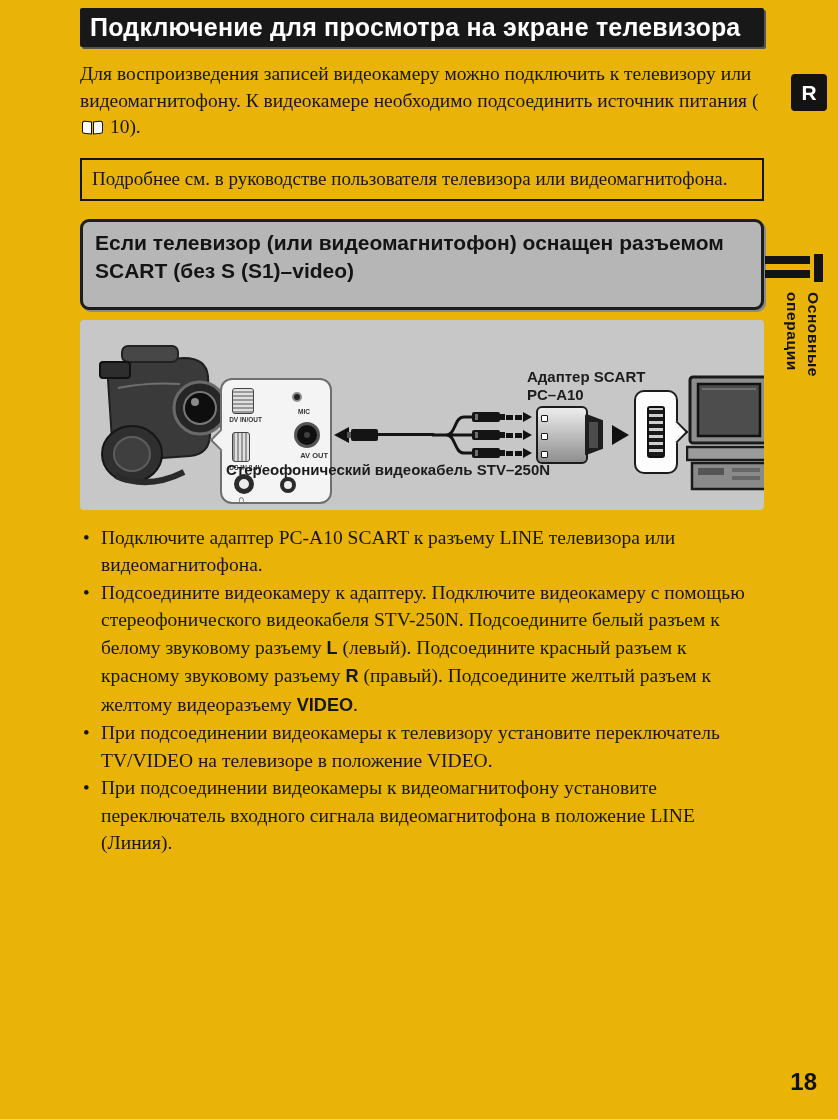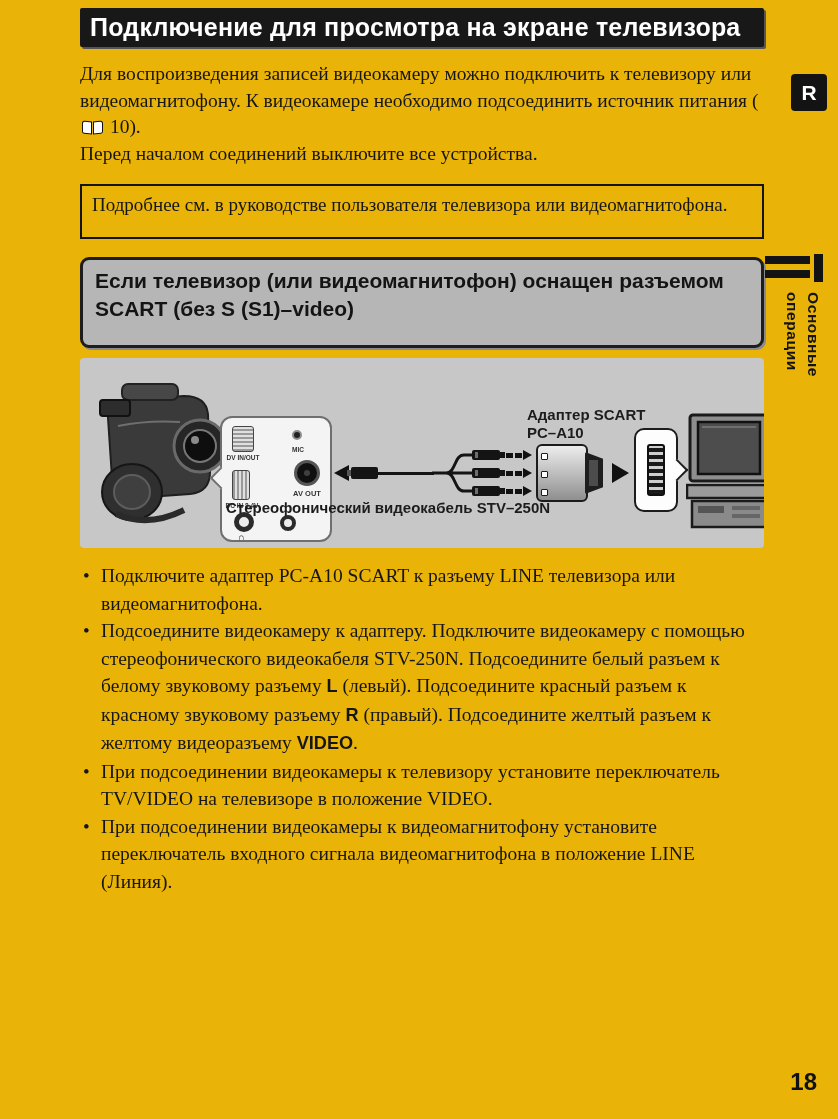--- a/index.html
+++ b/index.html
@@ -24,21 +24,21 @@
   .intro p { margin:0; }
   .book-icon { display:inline-block; width:21px; height:13px; position:relative; vertical-align:-1px; margin:0 2px; }
   .book-icon::before, .book-icon::after {
     content:""; position:absolute; top:0; width:8px; height:11px; border:1.7px solid #111; background:#fff;
   }
   .book-icon::before { left:0; border-radius:3px 0 0 2px; transform:skewY(7deg); }
   .book-icon::after  { right:0; border-radius:0 3px 2px 0; transform:skewY(-7deg); }
 
   
   .note-box {
-    margin-top:17px; border:2px solid #141414; padding:7px 10px 20px;
+    margin-top:17px; border:2px solid #141414; padding:7px 10px 8px;
     font-size:19px; line-height:24px;
   }
 
   
   .section-box {
     margin-top:18px; background:#b6b6b6; border:3px solid #1d1d1d; border-radius:9px;
     padding:7px 12px 22px; font-family:"Liberation Sans", sans-serif;
     font-weight:700; font-size:21px; line-height:28px; color:#141414;
     box-shadow:2px 2px 0 #8a8a8a;
   }
@@ -62,21 +62,21 @@
     position:absolute; left:140px; top:58px; width:112px; height:126px;
     background:#f4f4f4; border:2px solid #6f6f6f; border-radius:12px;
   }
   .jack-panel::before {
     content:""; position:absolute; left:-9px; top:52px; width:14px; height:14px;
     background:#f4f4f4; border-left:2px solid #6f6f6f; border-bottom:2px solid #6f6f6f;
     transform:rotate(45deg);
   }
   .jack-panel .tiny {
     position:absolute; font-family:"Liberation Sans", sans-serif;
-    font-size:6.5px; font-weight:700; color:#333; text-align:center; white-space:nowrap;
+    font-size:6.5px; font-weight:700; color:#333; text-align:right; white-space:nowrap;
   }
   .dv-port {
     position:absolute; left:10px; top:8px; width:22px; height:26px; border:1px solid #444;
     background:repeating-linear-gradient(0deg,#9a9a9a 0 2px,#e0e0e0 2px 4px);
     border-radius:3px;
   }
   .mic-jack {
     position:absolute; left:70px; top:12px; width:10px; height:10px; border-radius:50%;
     background:#222; border:2px solid #8d8d8d;
   }
@@ -188,21 +188,20 @@
 </head>
 <body>
 
 <div class="page">
   <div class="main">
 
     <div class="title-bar">Подключение для просмотра на экране телевизора</div>
 
     <div class="intro">
       <p><span>Для воспроизведения записей видеокамеру можно подключить к телевизору или видеомагнитофону. К видеокамере необходимо подсоединить источник питания (</span><span class="book-icon"></span><span> 10).</span></p>
-      <p>Перед началом соединений выключите все устройства.</p>
     </div>
 
     <div class="note-box">Подробнее см. в руководстве пользователя телевизора или видеомагнитофона.</div>
 
     <div class="section-box">Если телевизор (или видеомагнитофон) оснащен разъемом SCART (без S (S1)–video)</div>
 
     <div class="diagram">
 
       <svg class="camcorder" width="150" height="158" viewBox="0 0 150 158">
         <path d="M20 42 Q18 26 36 24 L96 20 Q118 20 120 38 L122 96 Q122 116 102 118 L46 122 Q26 122 24 102 Z" fill="#3a3a3a" stroke="#1f1f1f" stroke-width="2"></path>

